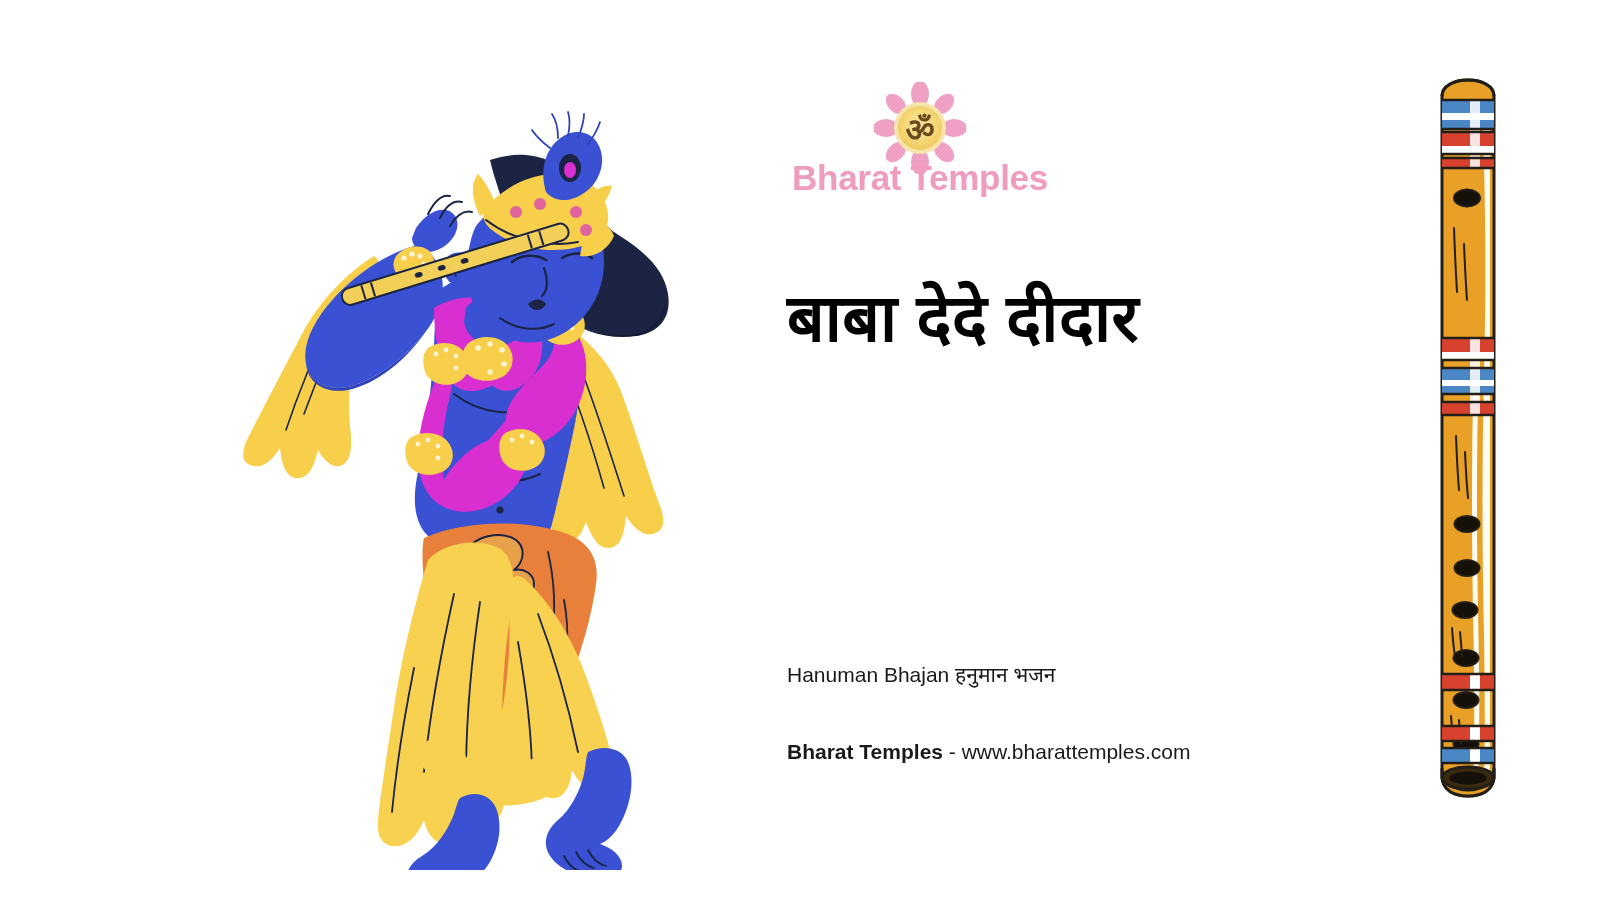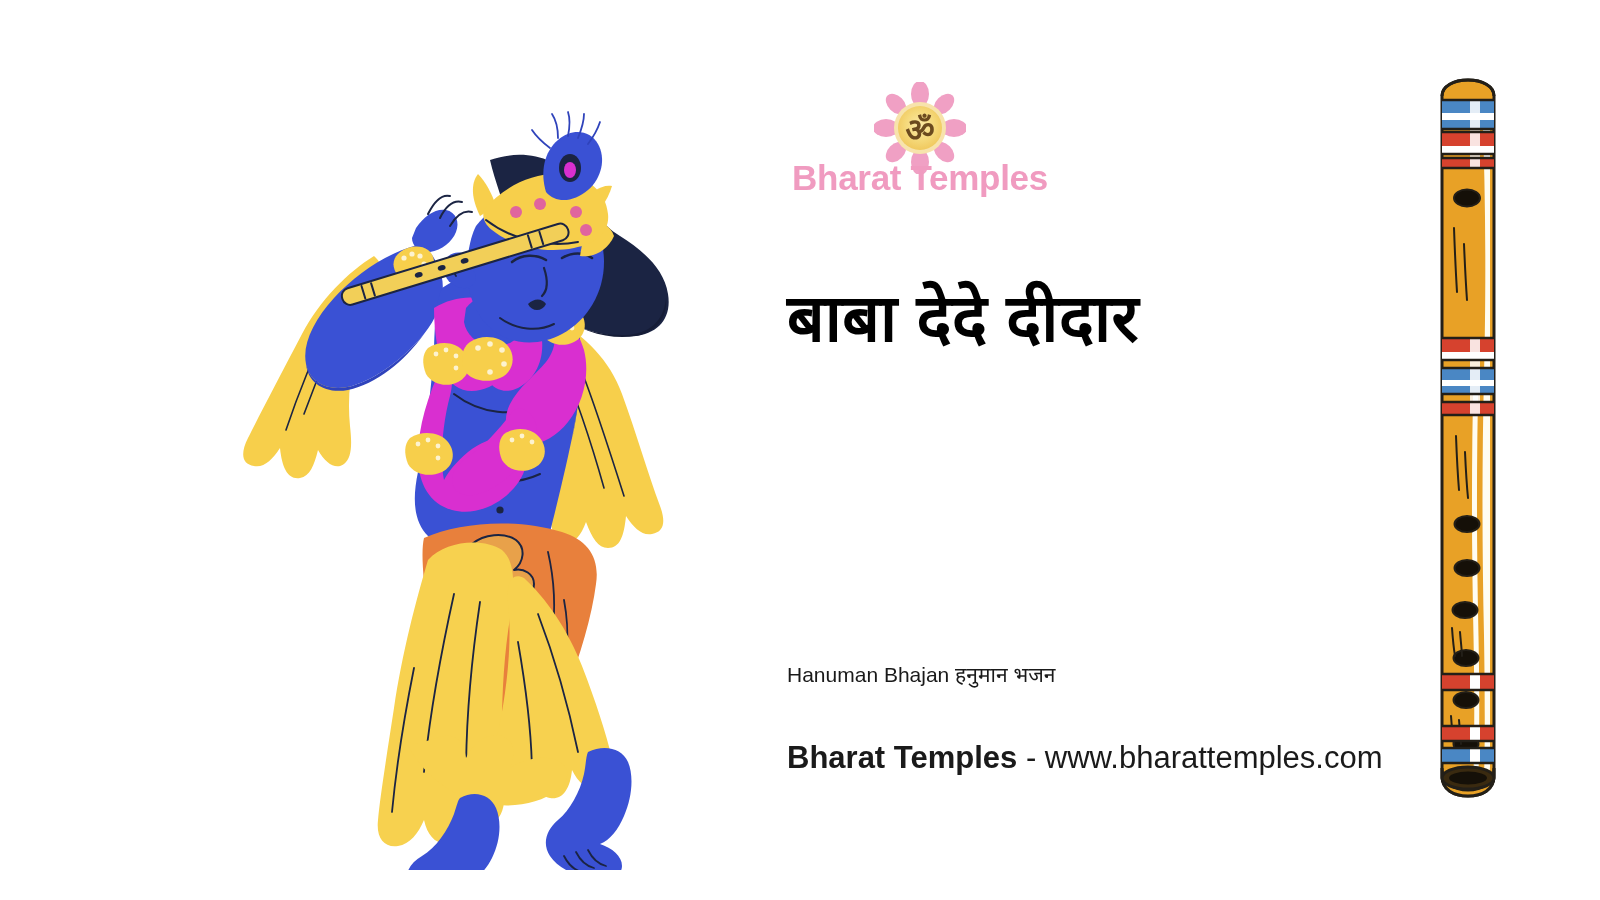--- a/index.html
+++ b/index.html
@@ -80,21 +80,21 @@
     font-size: 21px;
     font-weight: 400;
     color: #1a1a1a;
     white-space: nowrap;
   }
 
   #footer-line {
     position: absolute;
     left: 787px;
     top: 740px;
-    font-size: 31px;
+    font-size: 21px;
     color: #1a1a1a;
     white-space: nowrap;
   }
   #footer-brand { font-weight: 700; }
   #footer-sep   { font-weight: 400; }
   #footer-url   { font-weight: 400; }
 
   
   #flute-art {
     position: absolute;

